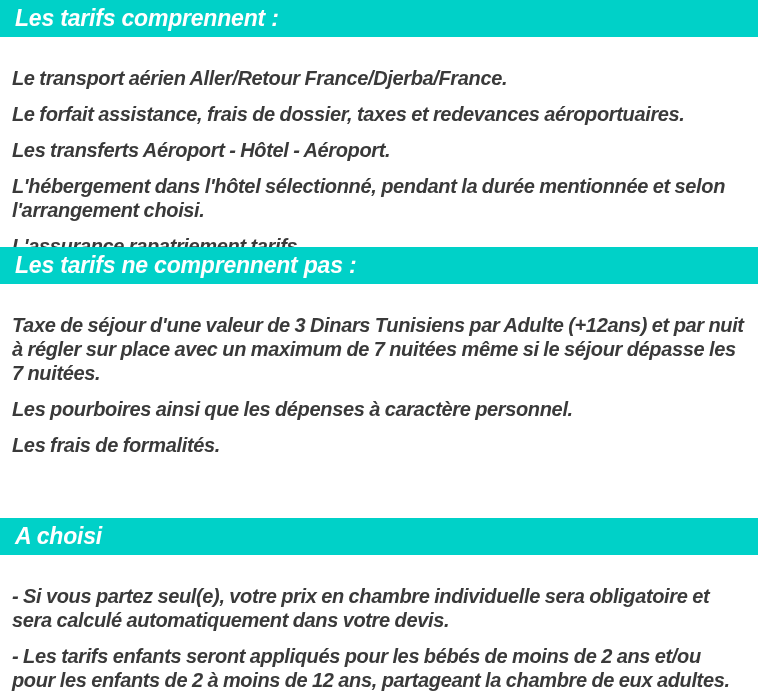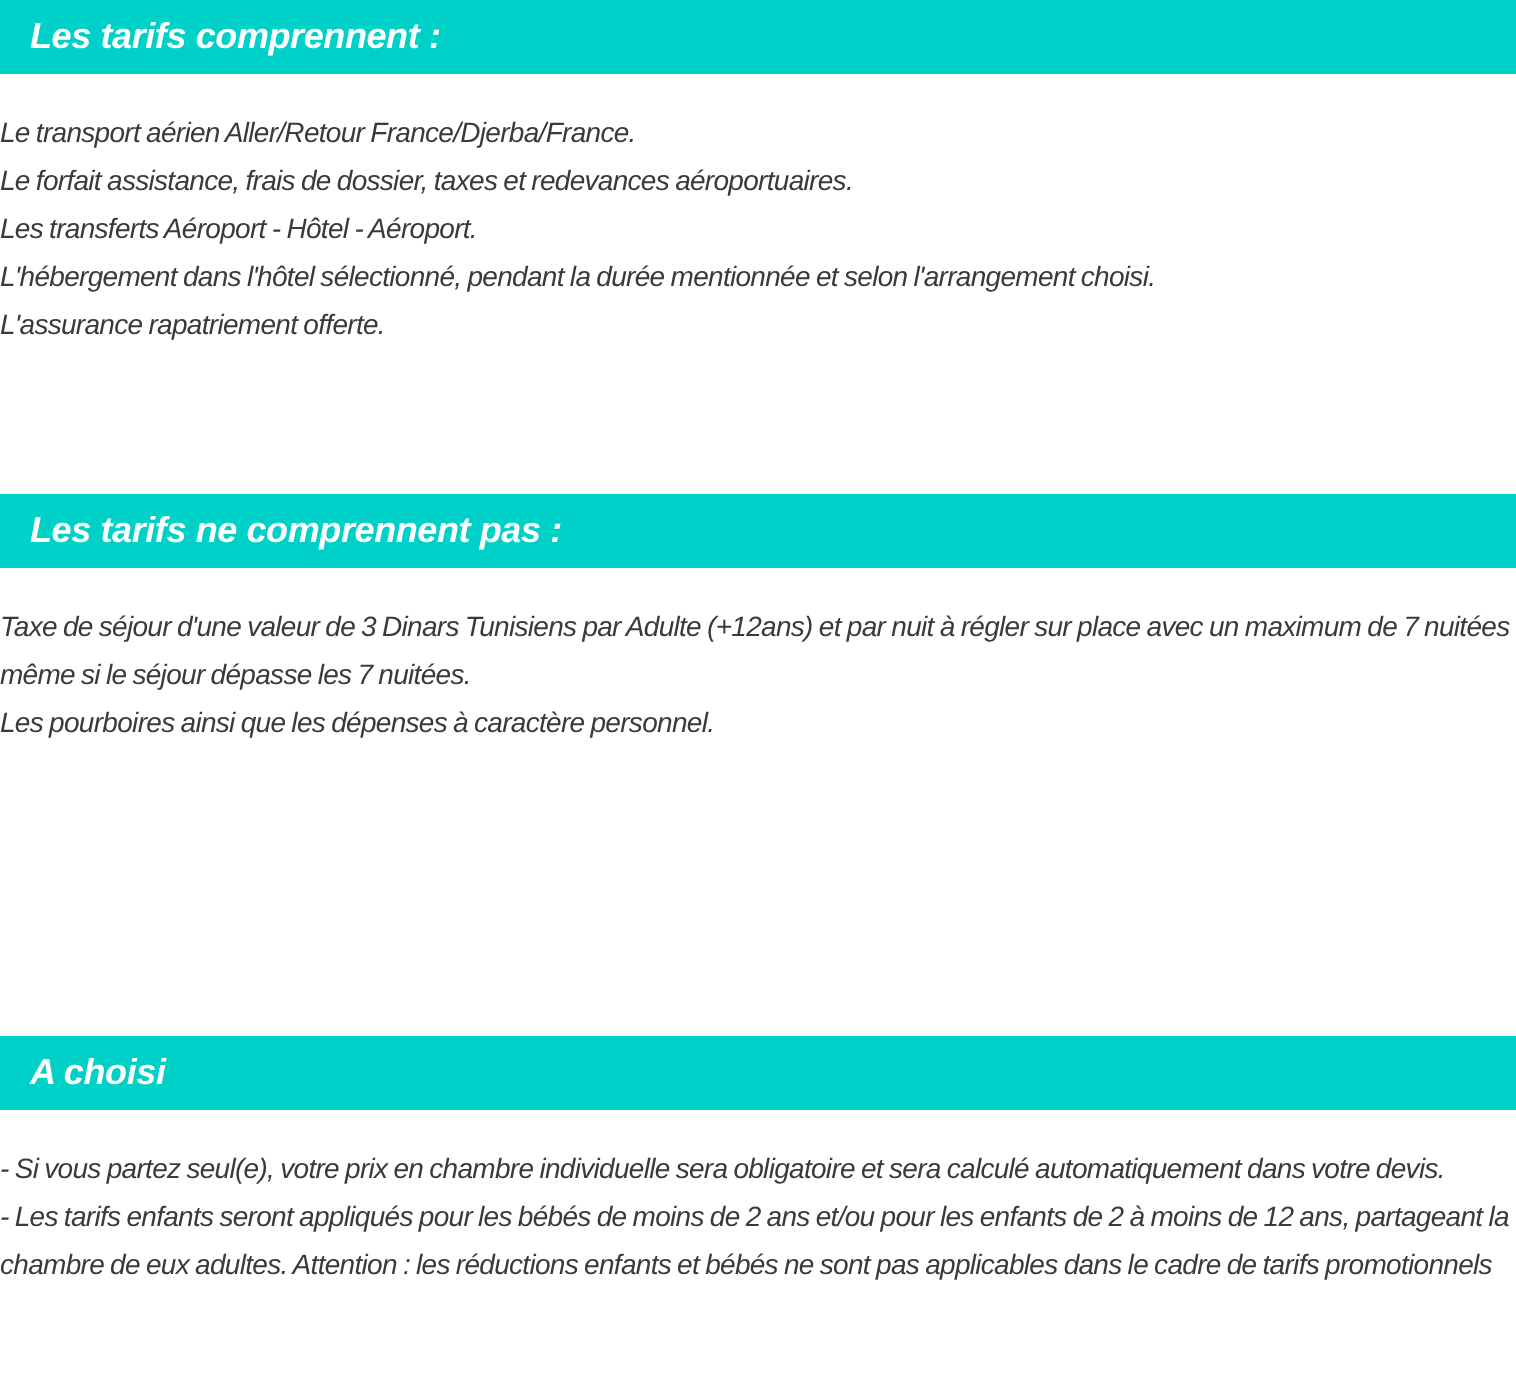--- a/index.html
+++ b/index.html
@@ -18,65 +18,67 @@
       left: 0;
       width: 758px;
       height: 37px;
       background: #00D1C8;
     }
     .section-title {
       position: absolute;
       left: 15px;
       top: 0;
       line-height: 37px;
-      font-size: 18px;
+      font-size: 23px;
       font-style: italic;
       font-weight: bold;
       color: #ffffff;
       margin: 0;
       white-space: nowrap;
       letter-spacing: -0.2px;
     }
     .section-body {
       position: absolute;
       left: 0;
       width: 758px;
       margin: 0;
       padding: 0;
     }
     .line {
-      font-size: 14px;
+      font-size: 20px;
       font-style: italic;
       color: #3a3a3a;
       line-height: 24px;
-      margin: 0;
+      margin: 12px;
       letter-spacing: -0.35px;
       word-spacing: -0.5px;
+      font-weight: bold;
     }
   </style>
 </head>
 <body>
 
 <div class="section-bar" style="top:0;">
   <h2 class="section-title">Les tarifs comprennent :</h2>
 </div>
 <div class="section-body" style="top:54px;">
   <p class="line">Le transport aérien Aller/Retour  France/Djerba/France.</p>
   <p class="line">Le forfait assistance, frais de dossier, taxes et redevances aéroportuaires.</p>
   <p class="line">Les transferts Aéroport - Hôtel - Aéroport.</p>
   <p class="line">L'hébergement dans l'hôtel sélectionné, pendant la durée mentionnée et selon l'arrangement choisi.</p>
-  <p class="line">L'assurance rapatriement offerte.</p>
+  <p class="line">L'assurance rapatriement tarifs.</p>
 </div>
 
 <div class="section-bar" style="top:247px;">
   <h2 class="section-title">Les tarifs ne comprennent pas :</h2>
 </div>
 <div class="section-body" style="top:301px;">
   <p class="line">Taxe de séjour d'une valeur de 3 Dinars Tunisiens par Adulte (+12ans) et par nuit à régler sur place avec un maximum de 7 nuitées même si le séjour dépasse les 7 nuitées.</p>
   <p class="line">Les pourboires ainsi que les dépenses à caractère personnel.</p>
+  <p class="line">Les frais de formalités.</p>
 </div>
 
 <div class="section-bar" style="top:518px;">
   <h2 class="section-title">A choisi</h2>
 </div>
 <div class="section-body" style="top:572px;">
   <p class="line">- Si vous partez seul(e), votre prix en chambre individuelle sera obligatoire et sera calculé automatiquement dans votre devis.</p>
   <p class="line">- Les tarifs enfants seront appliqués pour les bébés de moins de 2 ans et/ou pour les enfants de 2 à moins de 12 ans, partageant la chambre de eux adultes. Attention : les réductions enfants et bébés ne sont pas applicables dans le cadre de tarifs promotionnels</p>
 </div>
 

